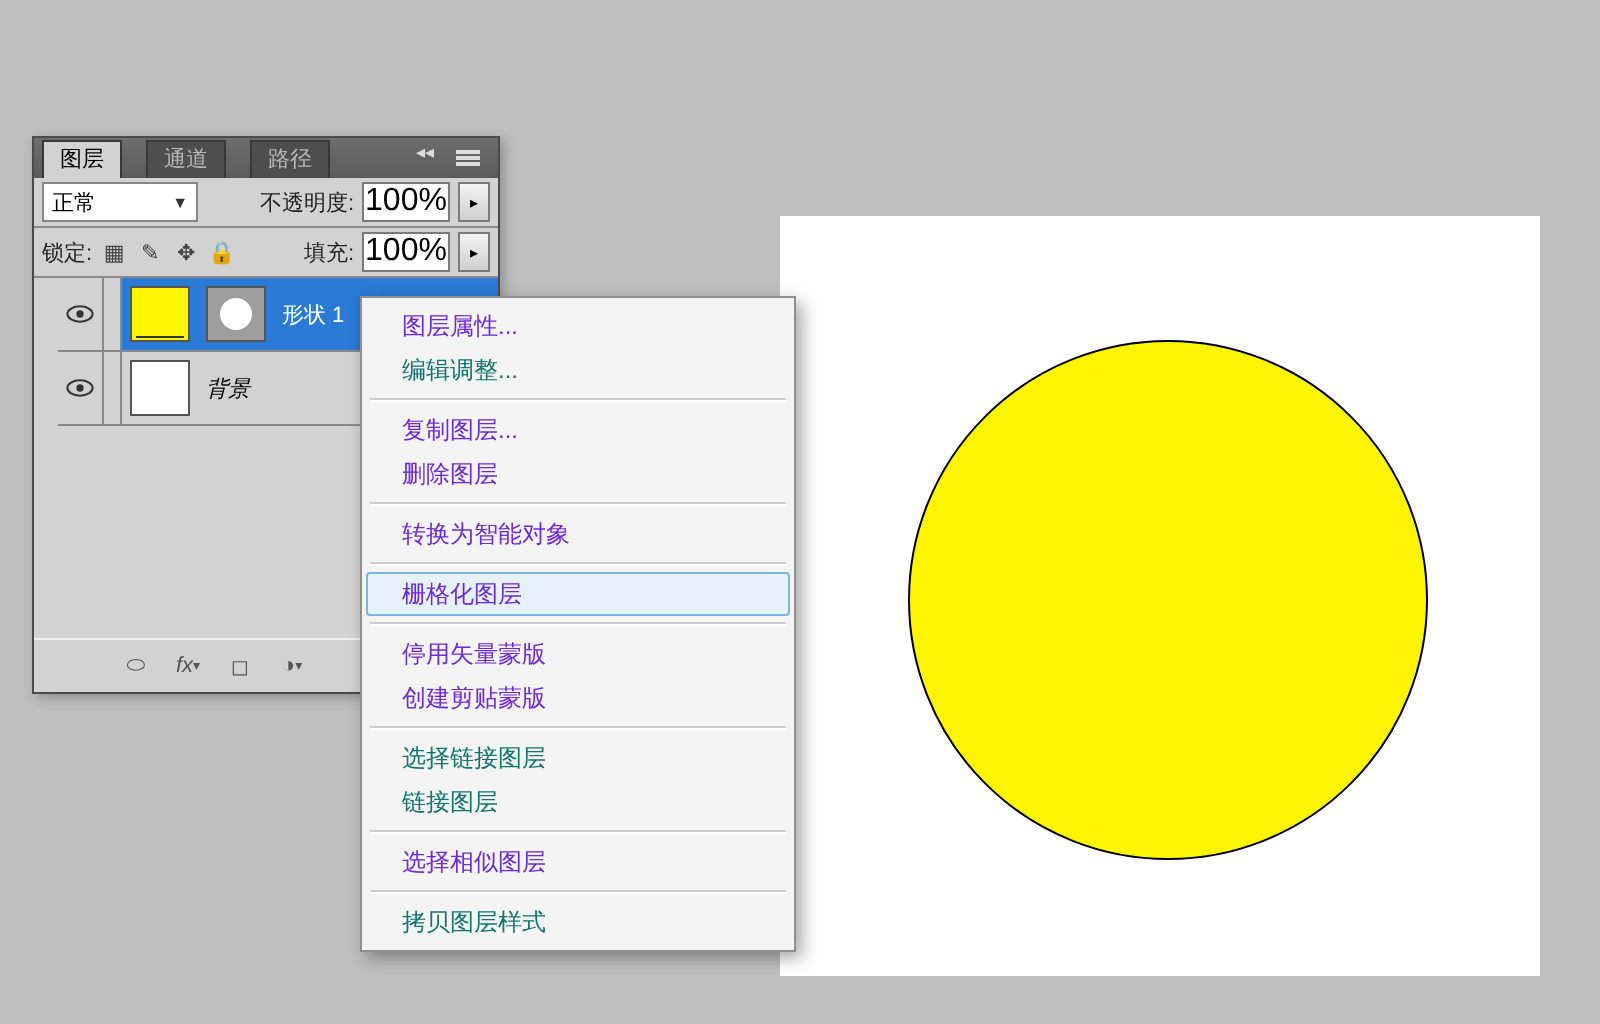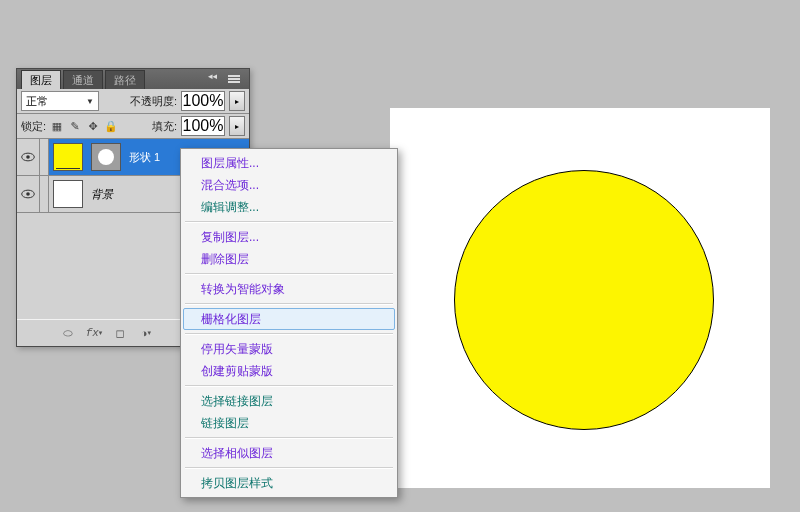--- a/index.html
+++ b/index.html
@@ -2,37 +2,37 @@
 <html><head>
 <meta charset="utf-8">
 <style>
   html,body{margin:0;padding:0;width:800px;height:512px;overflow:hidden;background:#bfbfbf;font-family:"Microsoft YaHei",Arial,sans-serif;font-size:12px;color:#000;}
   
   .canvas{position:absolute;left:390px;top:108px;width:380px;height:380px;background:#fff;}
   .circle{position:absolute;left:64px;top:62px;width:258px;height:258px;border-radius:50%;background:#fdf500;border:1px solid #000;}
   
   .panel{position:absolute;left:16px;top:68px;width:232px;background:#d2d2d2;border:1px solid #4a4a4a;box-shadow:2px 2px 6px rgba(0,0,0,.25);}
   .panel-titlebar{height:20px;background:linear-gradient(#6d6d6d,#5b5b5b);display:flex;align-items:flex-end;position:relative;}
-  .tab{height:18px;padding:0 8px;line-height:18px;font-size:11px;color:#b8b8b8;border:1px solid #383838;border-bottom:none;background:#4e4e4e;margin-left:2px;cursor:pointer;}
+  .tab{height:18px;padding:0 8px;line-height:18px;font-size:11px;color:#b8b8b8;border:1px solid #383838;border-bottom:none;background:#4e4e4e;margin-left:12px;cursor:pointer;}
   .tab.active{background:#d2d2d2;color:#000;}
   .tab:first-child{margin-left:4px;}
   .panel-menu-icon{position:absolute;right:4px;top:4px;width:22px;height:12px;display:flex;align-items:center;justify-content:center;cursor:pointer;}
   .panel-menu-icon span{display:block;width:12px;height:2px;background:#ddd;box-shadow:0 3px 0 #ddd,0 -3px 0 #ddd;}
   .panel-menu-close{position:absolute;right:32px;top:2px;color:#ddd;font-size:9px;}
   .panel-row{height:24px;background:#d2d2d2;border-bottom:1px solid #8a8a8a;display:flex;align-items:center;padding:0 4px;gap:4px;}
   .dropdown{height:18px;border:1px solid #888;background:#fff;display:flex;align-items:center;padding:0 4px;font-size:11px;min-width:68px;justify-content:space-between;cursor:pointer;}
   .dropdown .arrow{font-size:8px;color:#333;}
   .field-label{font-size:11px;color:#222;}
   .pct-box{height:18px;width:42px;border:1px solid #7a7a7a;background:#fff;font-size:16px;display:flex;align-items:center;justify-content:center;}
   .pct-btn{height:18px;width:14px;border:1px solid #7a7a7a;background:linear-gradient(#f3f3f3,#cfcfcf);display:flex;align-items:center;justify-content:center;font-size:8px;cursor:pointer;}
   .spacer{flex:1;}
   .lock-icons{display:flex;gap:4px;align-items:center;}
   .lock-icons div{width:14px;height:14px;display:flex;align-items:center;justify-content:center;font-size:11px;color:#444;}
   
-  .layer-list{background:#a16207;}
+  .layer-list{background:#a16207;margin-left:12px;}
   .layer{height:36px;display:flex;align-items:center;border-bottom:1px solid #8a8a8a;background:#d2d2d2;}
   .layer.selected .layer-body{background:#2a7ad6;color:#fff;}
   .eye-col{width:22px;height:100%;border-right:1px solid #8a8a8a;display:flex;align-items:center;justify-content:center;cursor:pointer;}
   .eye-col svg{width:14px;height:10px;}
   .link-col{width:8px;height:100%;border-right:1px solid #8a8a8a;}
   .layer-body{flex:1;height:100%;display:flex;align-items:center;gap:8px;padding-left:4px;font-size:11px;}
   .thumb{width:28px;height:26px;border:1px solid #555;background:#fff;position:relative;}
   .thumb.yellow{background:#fdf500;}
   .thumb .ul{position:absolute;left:2px;right:2px;bottom:1px;height:1px;background:#333;}
   .mask-thumb{width:28px;height:26px;border:1px solid #555;background:#9e9e9e;display:flex;align-items:center;justify-content:center;}
@@ -126,31 +126,30 @@
         <span class="layer-name bg">背景</span>
       </div>
     </div>
 
     <div class="empty-area"></div>
   </div>
 
   <div class="panel-footer">
     <div class="ft-icon">⬭</div>
     <div class="ft-icon">
-        <i style="font-style:italic;font-family:Liberation Mono, monospace">fx</i>
+        <i style="font-style:italic;font-family:Liberation Sans, sans-serif">fx</i>
         <span style="font-size:7px">▾</span>
       </div>
     <div class="ft-icon">◻</div>
     <div class="ft-icon">◑<span style="font-size:7px">▾</span></div>
   </div>
 </div>
 
 <div class="context">
   <div class="mi">图层属性...</div>
-  <div class="mi">混合选项...</div>
   <div class="mi disabled">编辑调整...</div>
   <div class="sep"></div>
   <div class="mi">复制图层...</div>
   <div class="mi">删除图层</div>
   <div class="sep"></div>
   <div class="mi">转换为智能对象</div>
   <div class="sep"></div>
   <div class="mi hover">栅格化图层</div>
   <div class="sep"></div>
   <div class="mi">停用矢量蒙版</div>

